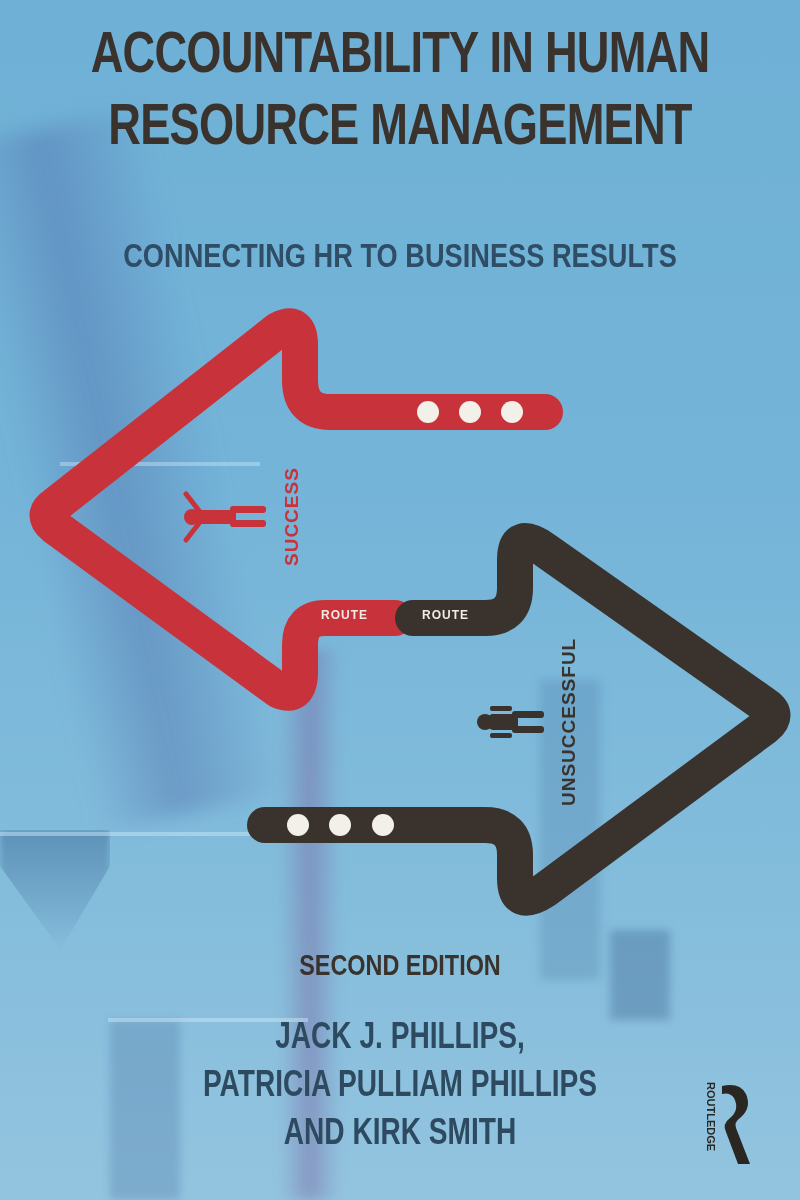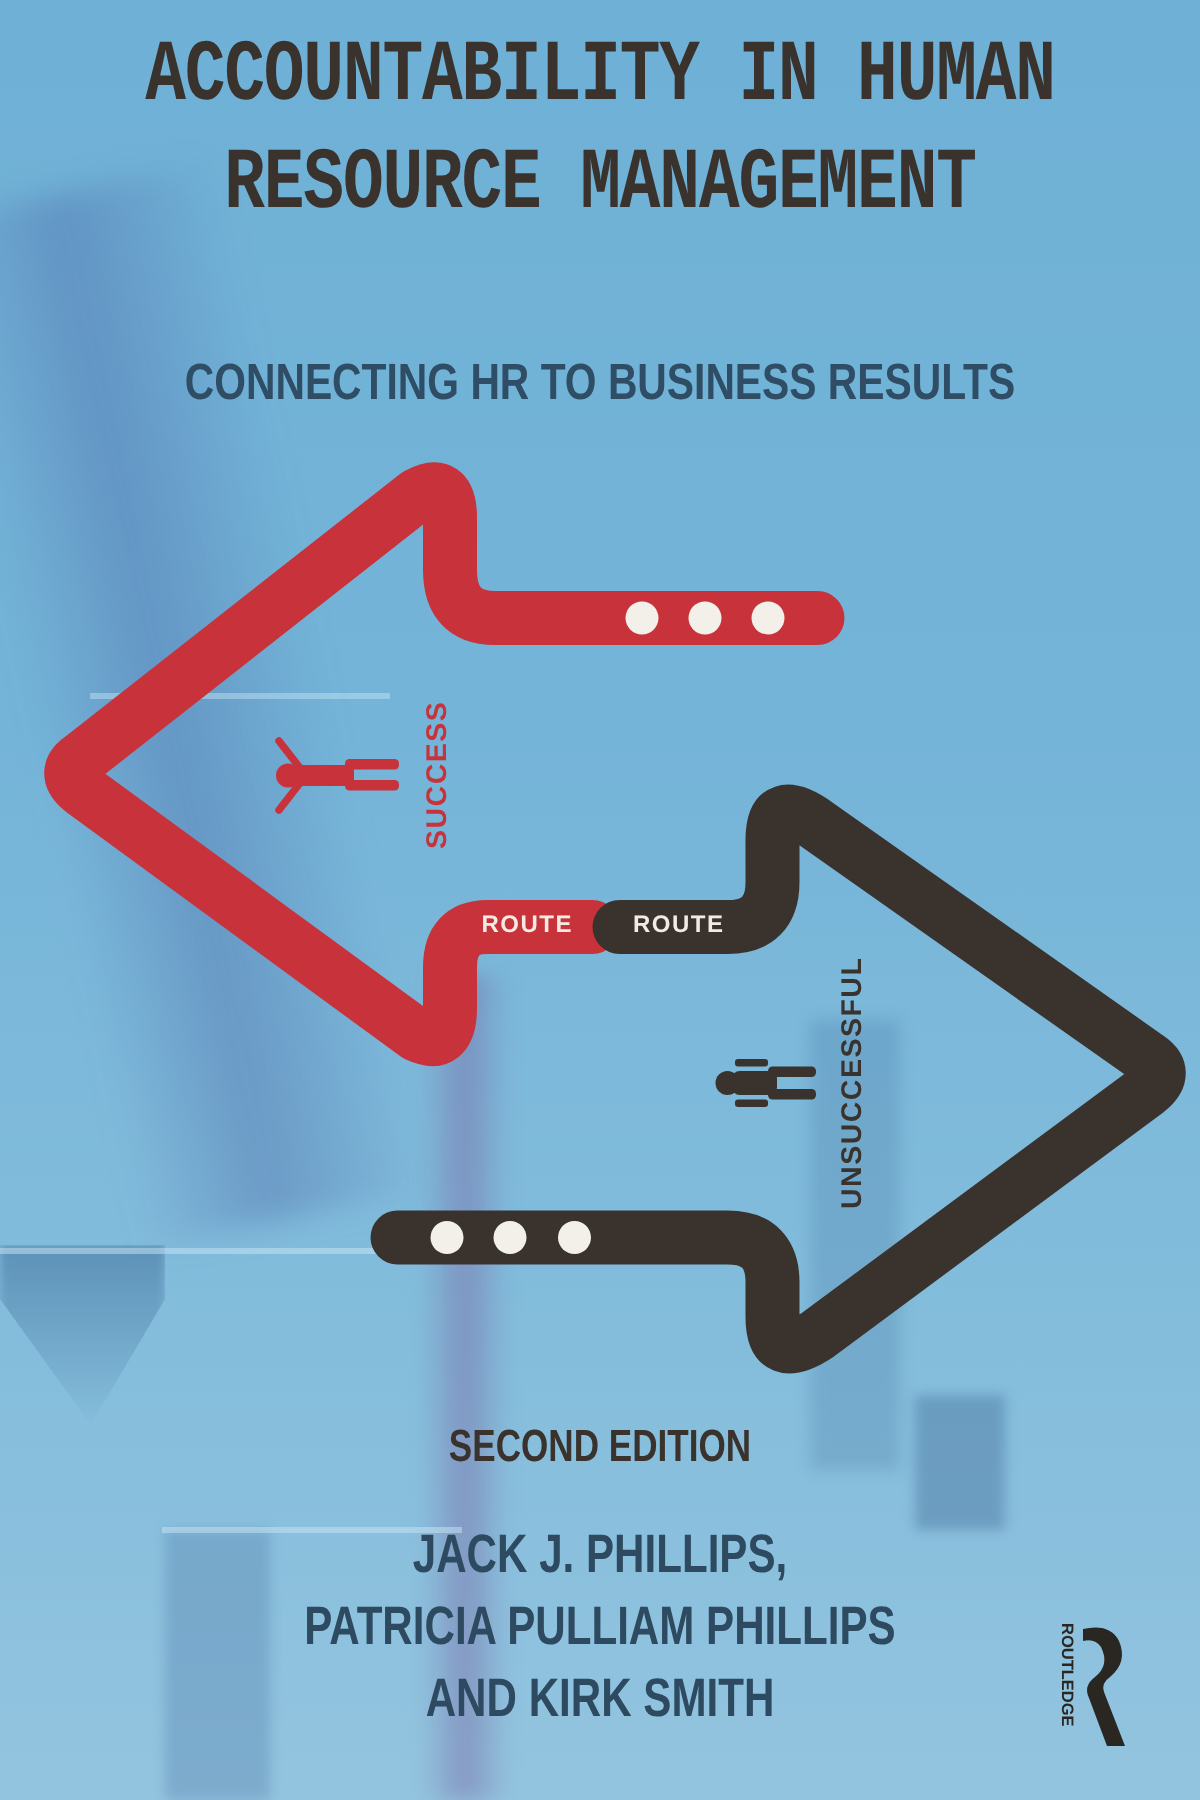--- a/index.html
+++ b/index.html
@@ -4,41 +4,41 @@
 <style>
   html, body { margin:0; padding:0; }
   body { width:800px; height:1200px; overflow:hidden; font-family:"Liberation Sans", sans-serif; }
   .cover {
     position:relative; width:800px; height:1200px; overflow:hidden;
     background: linear-gradient(180deg, #6fb0d6 0%, #74b4d8 40%, #84bddc 75%, #93c4df 100%);
   }
   .bg-shape { position:absolute; }
   .title {
     position:absolute; left:0; width:800px; text-align:center;
-    font-family:Liberation Mono, monospace; font-weight:bold;
+    font-family:Liberation Sans, sans-serif; font-weight:bold;
     color:#3a322c; letter-spacing:-1px;
     transform-origin:center; 
   }
   .title-line { display:block; font-size:58px; line-height:72px; transform:scaleX(0.78); }
   .subtitle {
     position:absolute; left:0; width:800px; top:236px; text-align:center;
     font-weight:bold; color:#2f4d64; font-size:34px; transform:scaleX(0.8); letter-spacing:0px;
   }
   .edition {
     position:absolute; left:0; width:800px; top:948px; text-align:center;
     font-weight:bold; color:#3a322c; font-size:30px; transform:scaleX(0.78);
   }
   .authors {
     position:absolute; left:0; width:800px; top:1012px; text-align:center;
     font-weight:bold; color:#2d4a60; font-size:36px; line-height:48px; transform:scaleX(0.78);
   }
   .authors span { display:block; }
   svg.art { position:absolute; left:0; top:0; }
   .route-label {
-    position:absolute; color:#f1ebe3; font-weight:bold; font-size:16px; letter-spacing:1px;
+    position:absolute; color:#f1ebe3; font-weight:bold; font-size:12px; letter-spacing:1px;
   }
   .vlabel {
     position:absolute; font-weight:bold; font-size:19px; letter-spacing:1px;
     transform:rotate(-90deg); transform-origin:left top; white-space:nowrap;
   }
   .logo { position:absolute; left:700px; top:1080px; width:60px; height:90px; }
   .logo-text {
     position:absolute; left:705px; top:1082px; font-size:11px; font-weight:bold; color:#2a2622;
     writing-mode:vertical-rl; letter-spacing:0px;
   }

